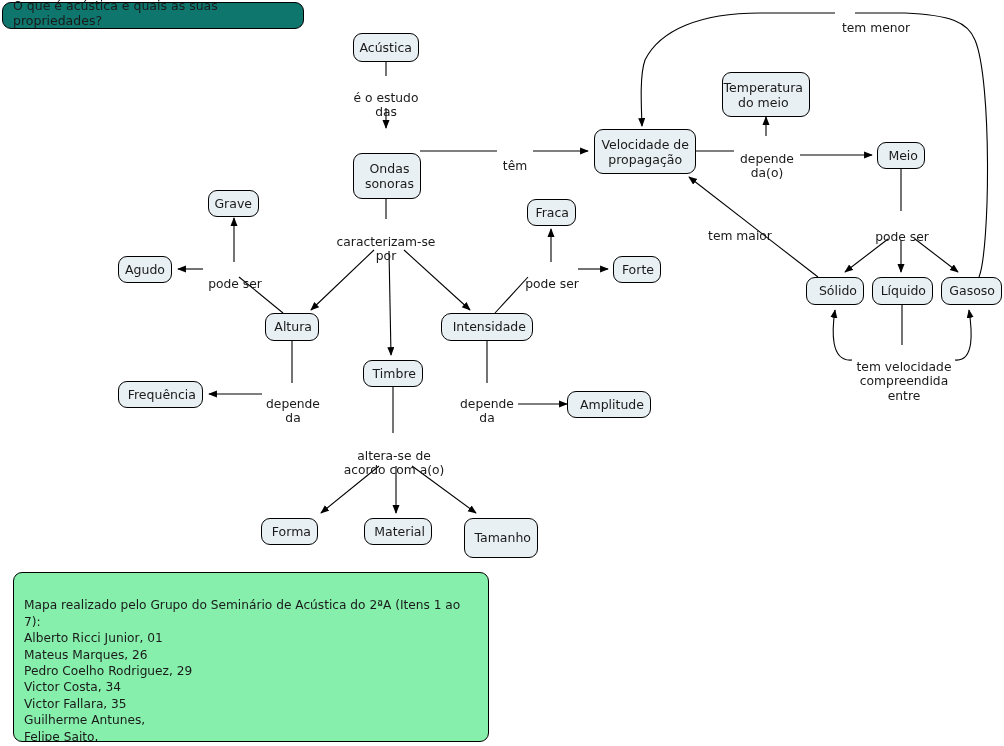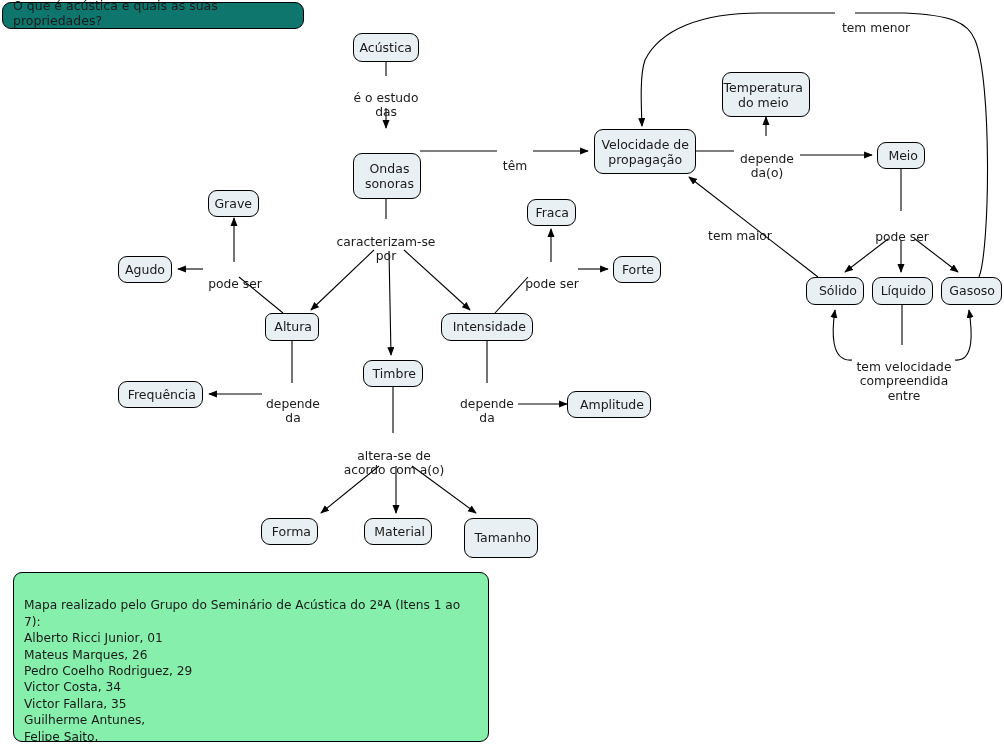--- a/index.html
+++ b/index.html
@@ -199,21 +199,21 @@
   </div>
 
   <div class="node" style="left:208px; top:190px; width:51px; height:27px;">
     <span>Grave</span>
   </div>
 
   <div class="node" style="left:118px; top:256px; width:54px; height:27px;">
     <span>Agudo</span>
   </div>
 
-  <div class="node" style="left:265px; top:313px; width:54px; height:28px;border-radius:7px;">
+  <div class="node" style="left:265px; top:313px; width:54px; height:28px;">
     <span>Altura</span>
   </div>
 
   <div class="node" style="left:118px; top:381px; width:85px; height:27px;">
     <span>Frequência</span>
   </div>
 
   <div class="node" style="left:363px; top:360px; width:60px; height:27px;">
     <span>Timbre</span>
   </div>

